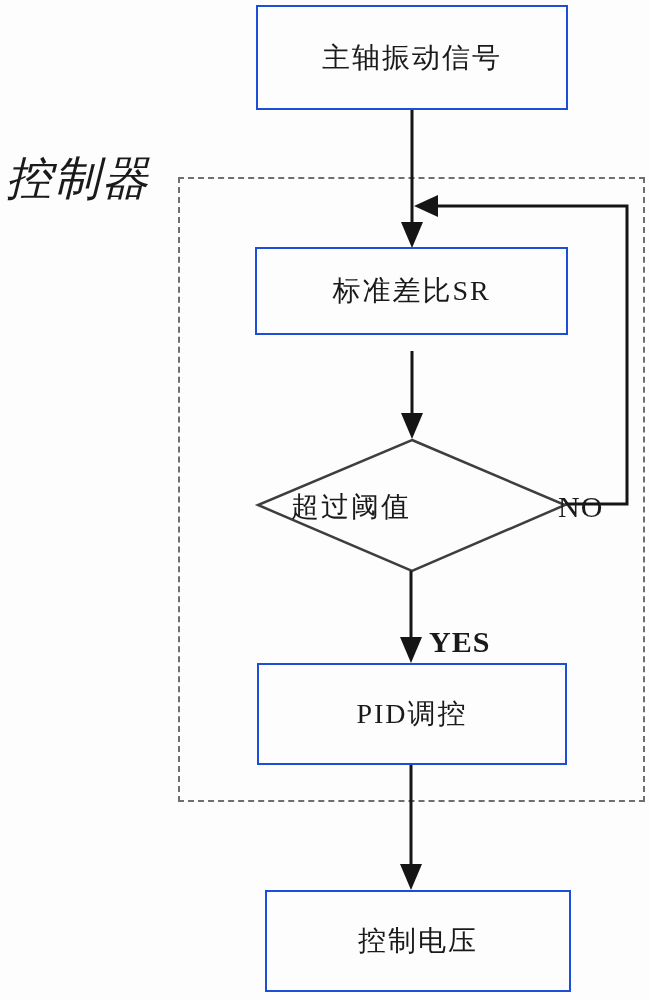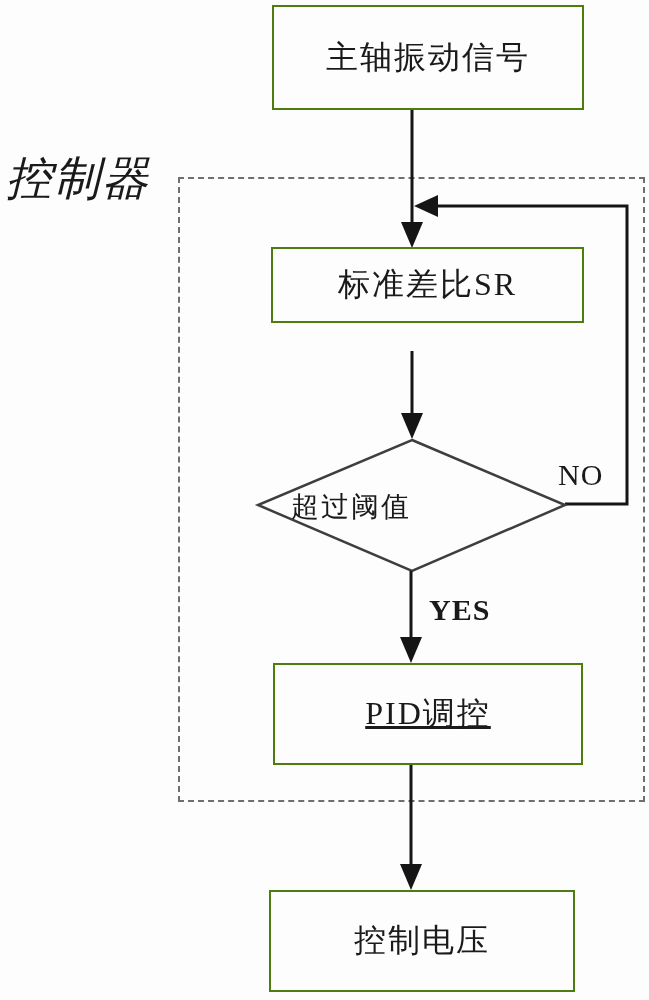--- a/index.html
+++ b/index.html
@@ -19,34 +19,33 @@
   .layer {
     position: absolute;
     left: 0;
     top: 0;
     width: 649px;
     height: 1000px;
   }
   .node {
     position: absolute;
     box-sizing: border-box;
-    border: 2px solid #4d7c0f;
+    border: 2px solid #1d4ed8;
     background: transparent;
     display: flex;
     align-items: center;
     justify-content: center;
-    font-size: 32px;
+    font-size: 28px;
     letter-spacing: 2px;
     white-space: nowrap;
-    margin-left: 16px;
   }
   .node-start  { left: 256px; top: 5px;   width: 312px; height: 105px; }
-  .node-sr     { left: 255px; top: 247px; width: 313px; height: 76px; }
-  .node-pid    { left: 257px; top: 663px; width: 310px; height: 102px; text-decoration: underline; }
-  .node-output { left: 253px; top: 890px; width: 306px; height: 102px; }
+  .node-sr     { left: 255px; top: 247px; width: 313px; height: 88px; }
+  .node-pid    { left: 257px; top: 663px; width: 310px; height: 102px; }
+  .node-output { left: 265px; top: 890px; width: 306px; height: 102px; }
 
   .dashed-region {
     position: absolute;
     box-sizing: border-box;
     left: 178px;
     top: 177px;
     width: 467px;
     height: 625px;
     border: 2px dashed #6f6f6f;
   }
@@ -67,20 +66,21 @@
     width: 240px;
     font-size: 28px;
     letter-spacing: 2px;
     white-space: nowrap;
   }
   .edge-label {
     position: absolute;
     font-size: 30px;
     letter-spacing: 1px;
     white-space: nowrap;
+    margin-top: 32px;
   }
   .label-no  { left: 558px; top: 458px; }
   .label-yes { left: 429px; top: 593px; font-weight: bold; }
 
   svg .flowline {
     stroke: #151515;
     stroke-width: 3;
     fill: none;
   }
   svg .arrowhead {

